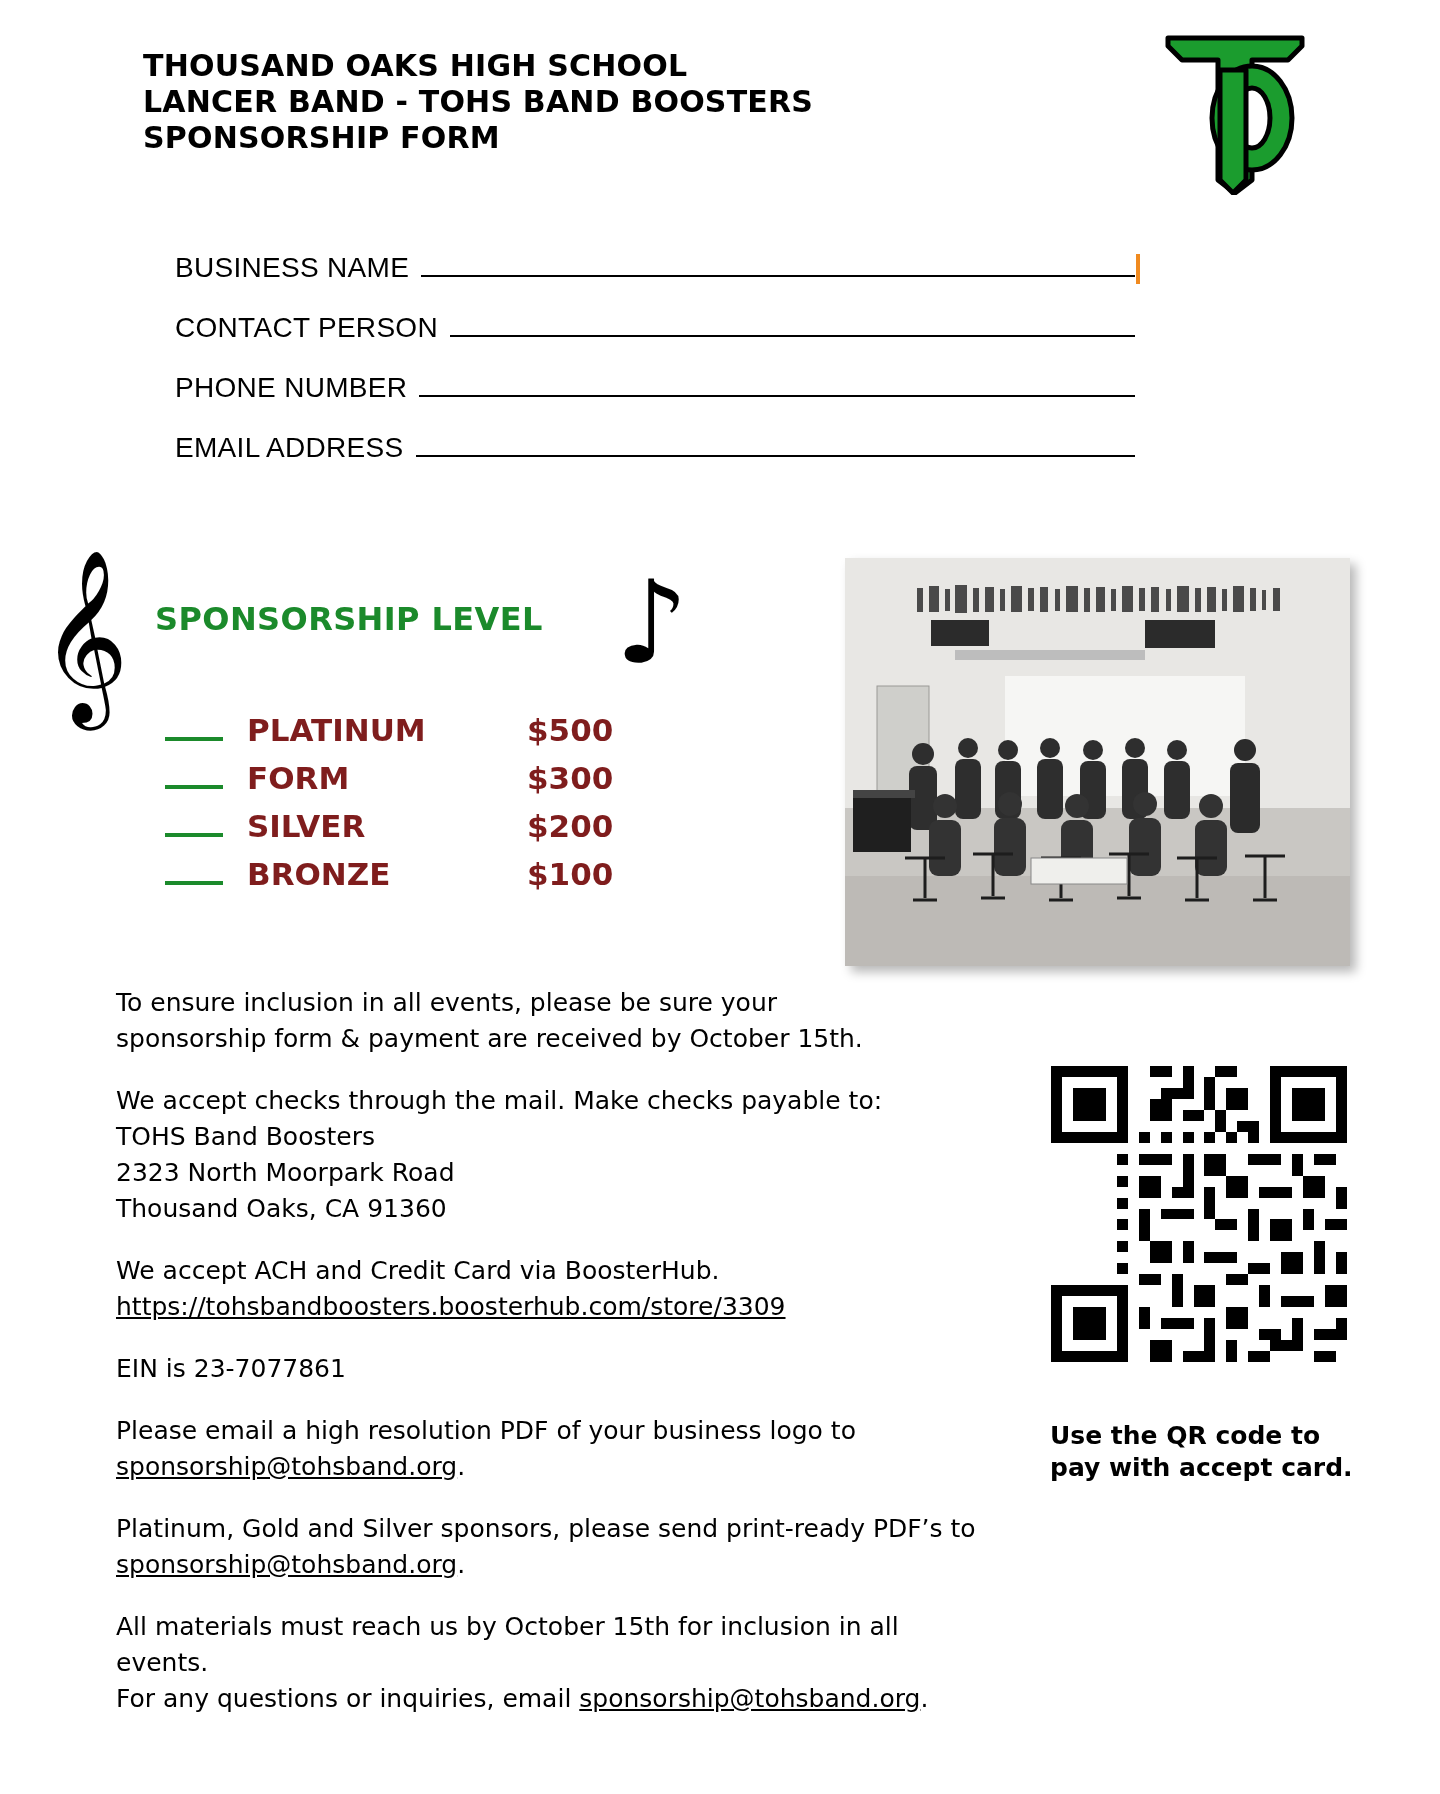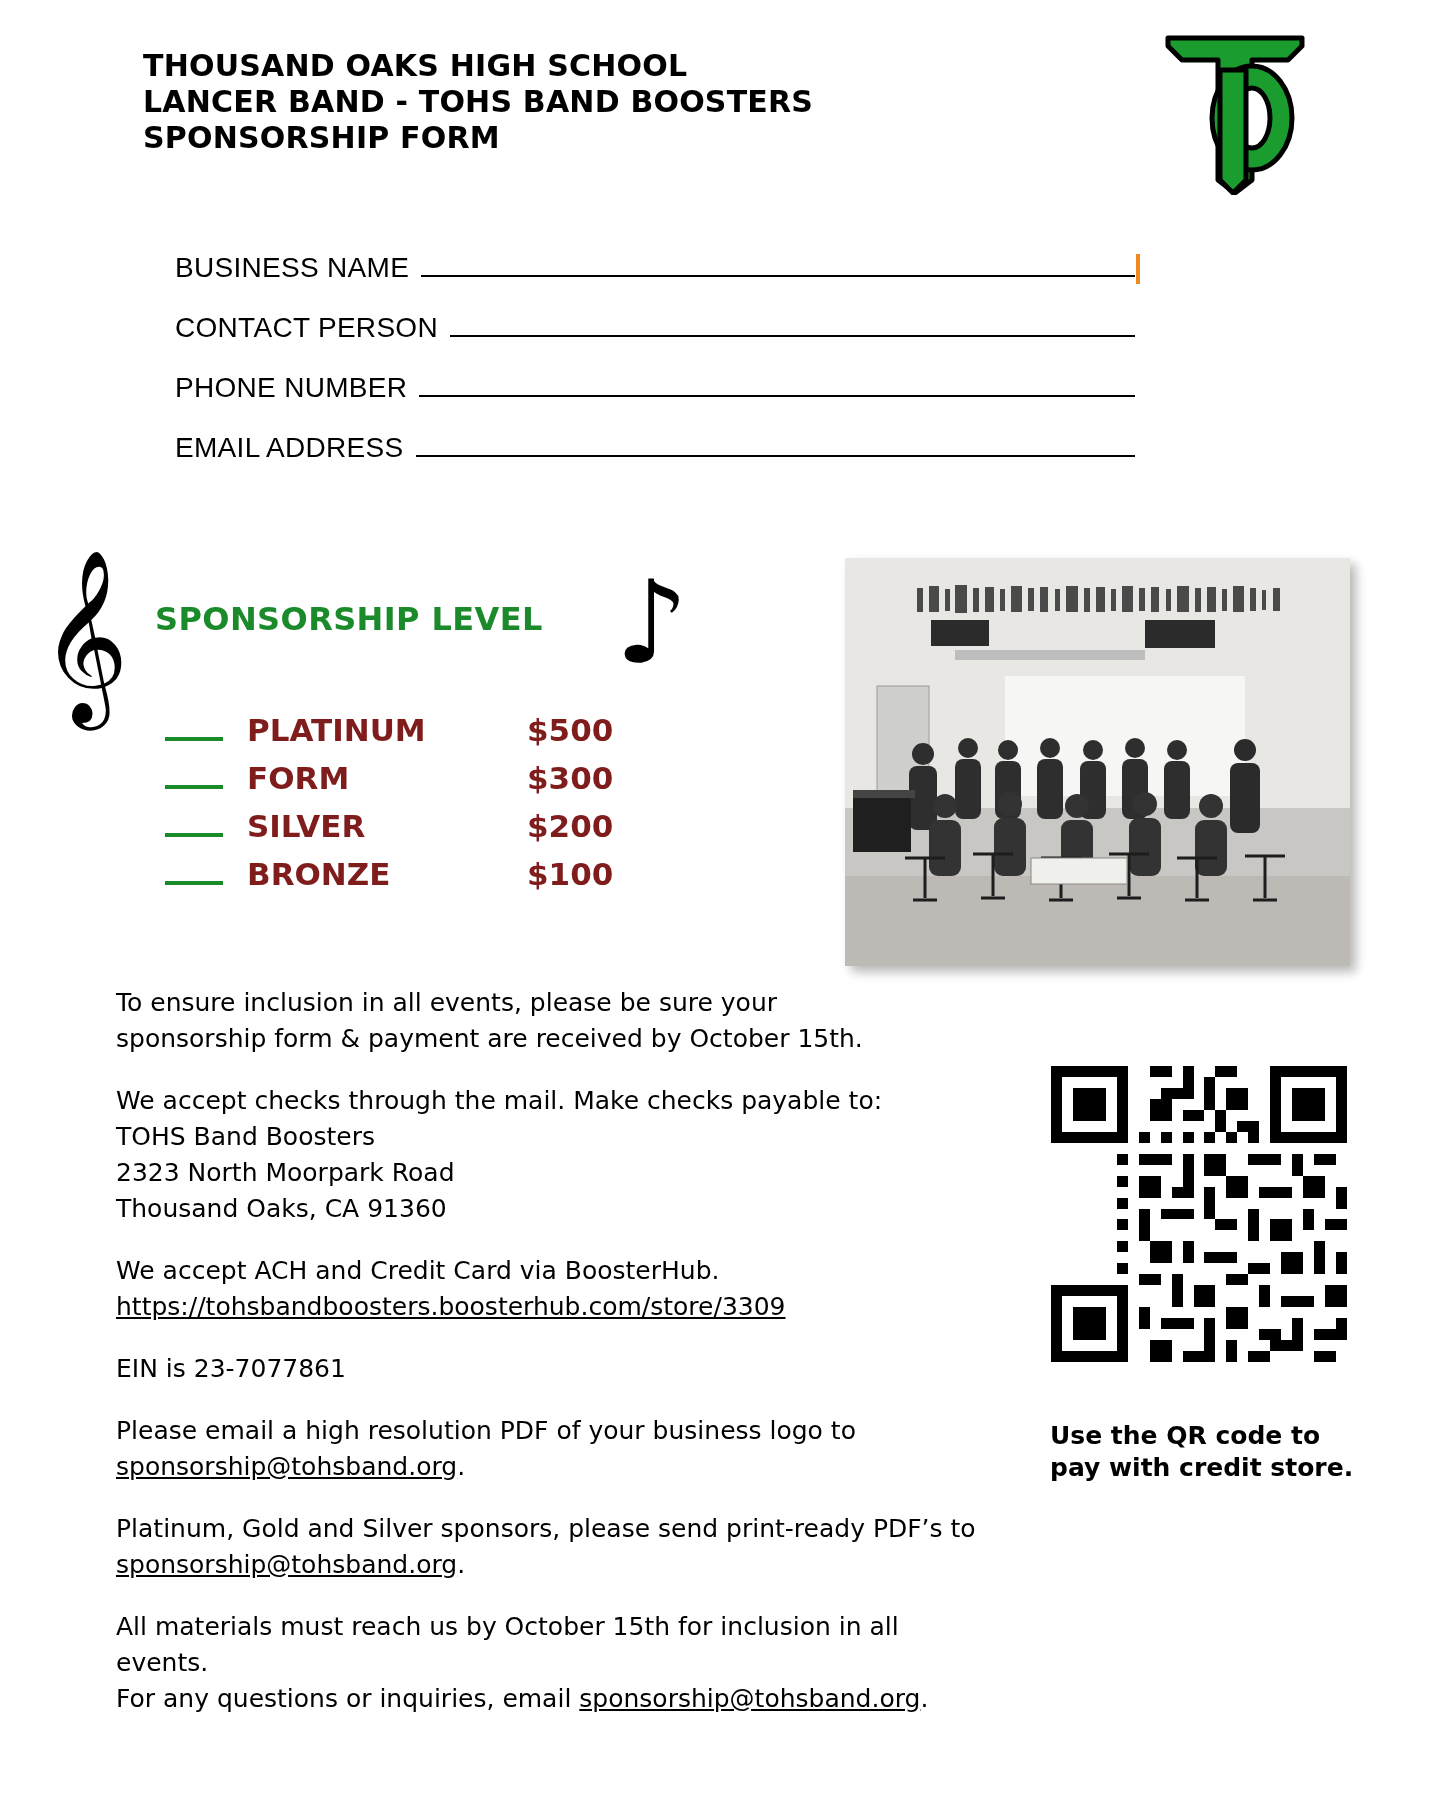--- a/index.html
+++ b/index.html
@@ -478,16 +478,16 @@
           <rect x="19" y="27" width="2" height="1"></rect>
         <rect x="21" y="26" width="2" height="1"></rect>
           <rect x="25" y="27" width="2" height="1"></rect>
         <rect x="27" y="24" width="1" height="2"></rect>
       </g>
     </svg>
   </div>
 
   <div class="qr-caption">
     <span class="line">Use the QR code to</span>
-    <span class="line">pay with credit store.</span>
+    <span class="line">pay with accept card.</span>
   </div>
 
 </div>
 
 </body></html>

